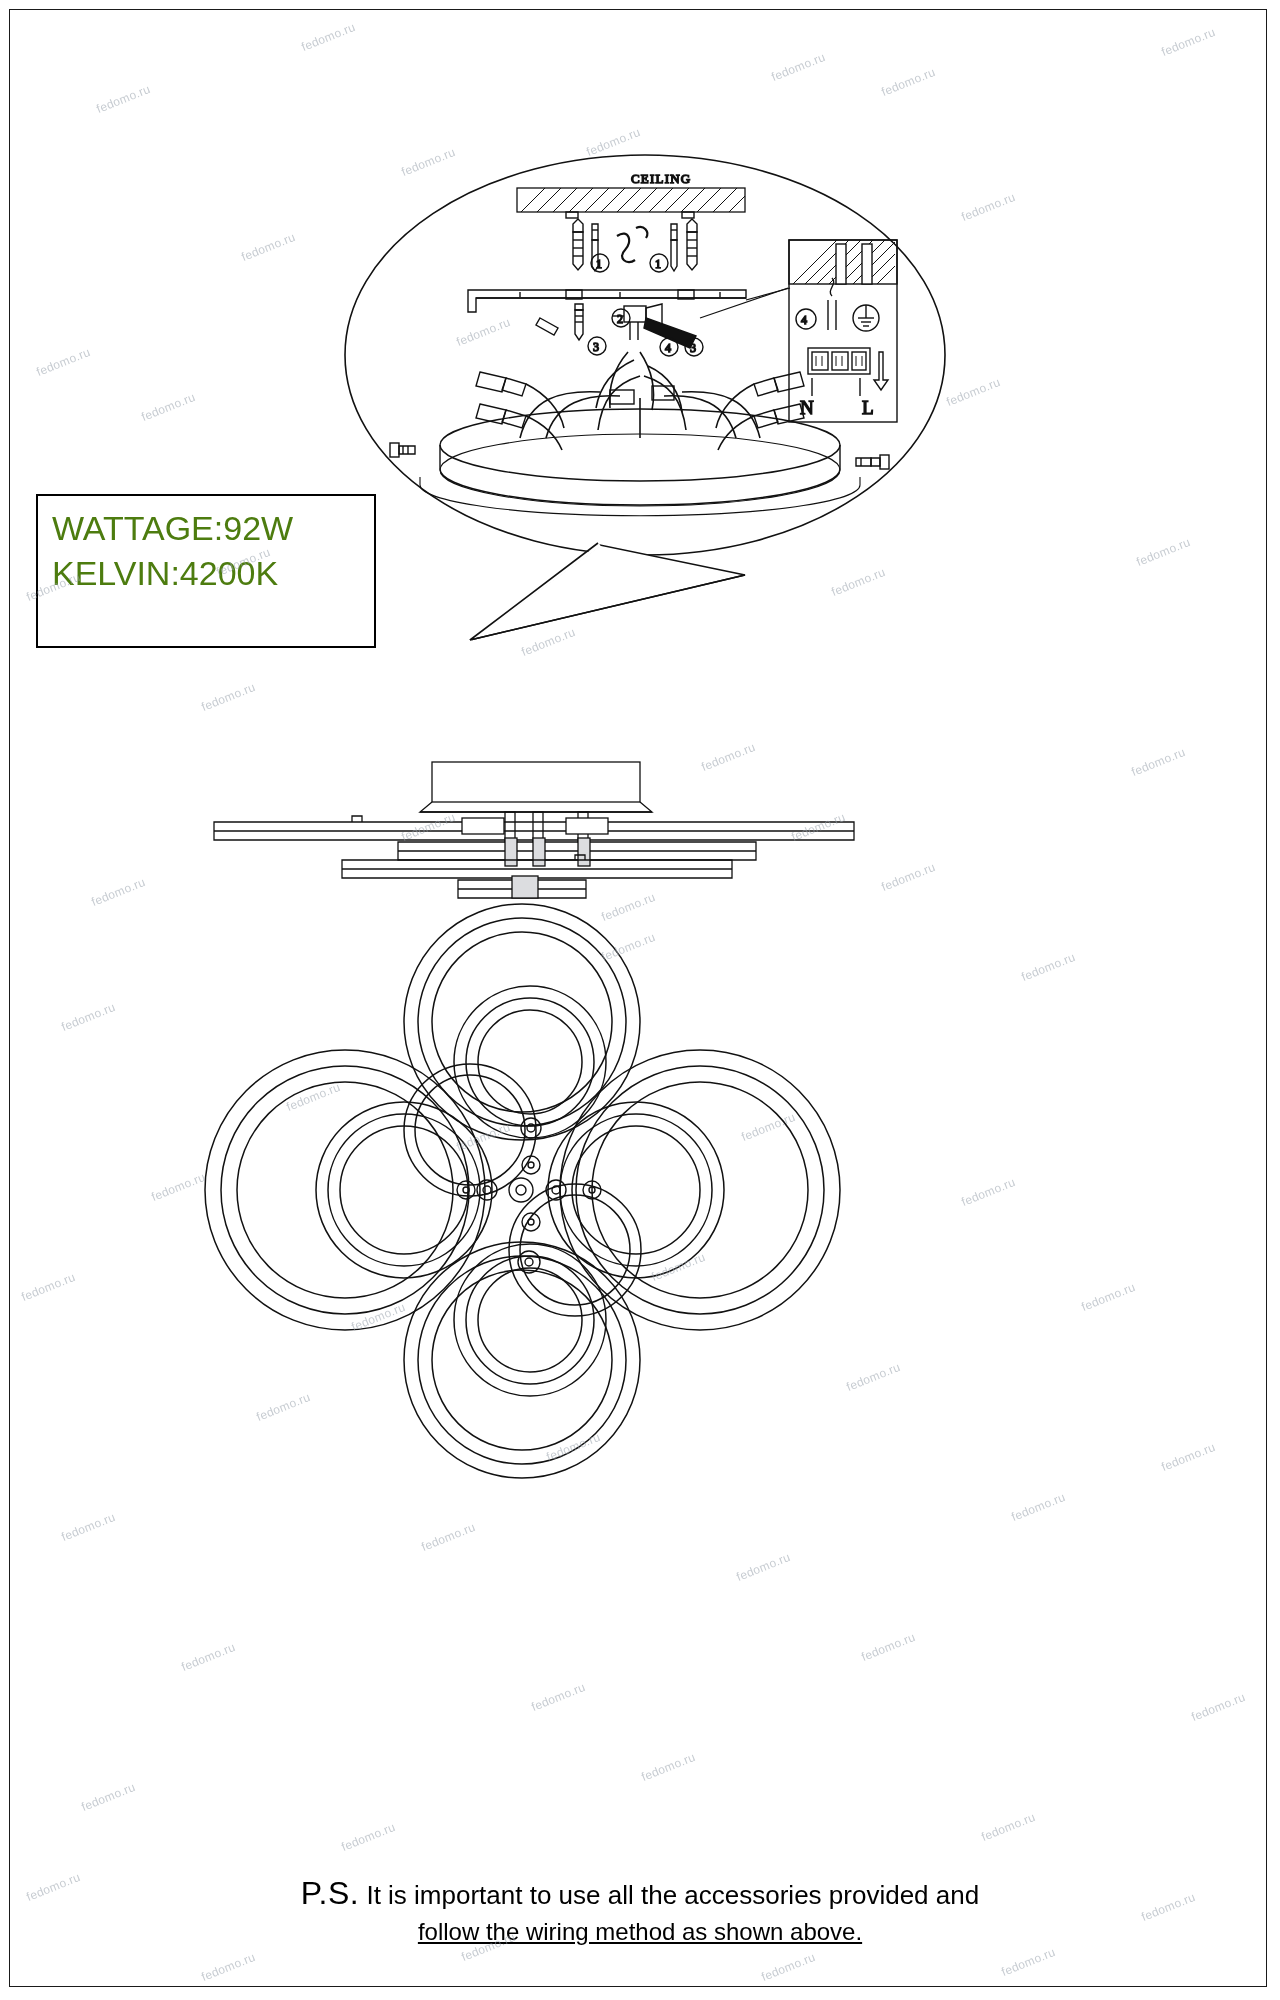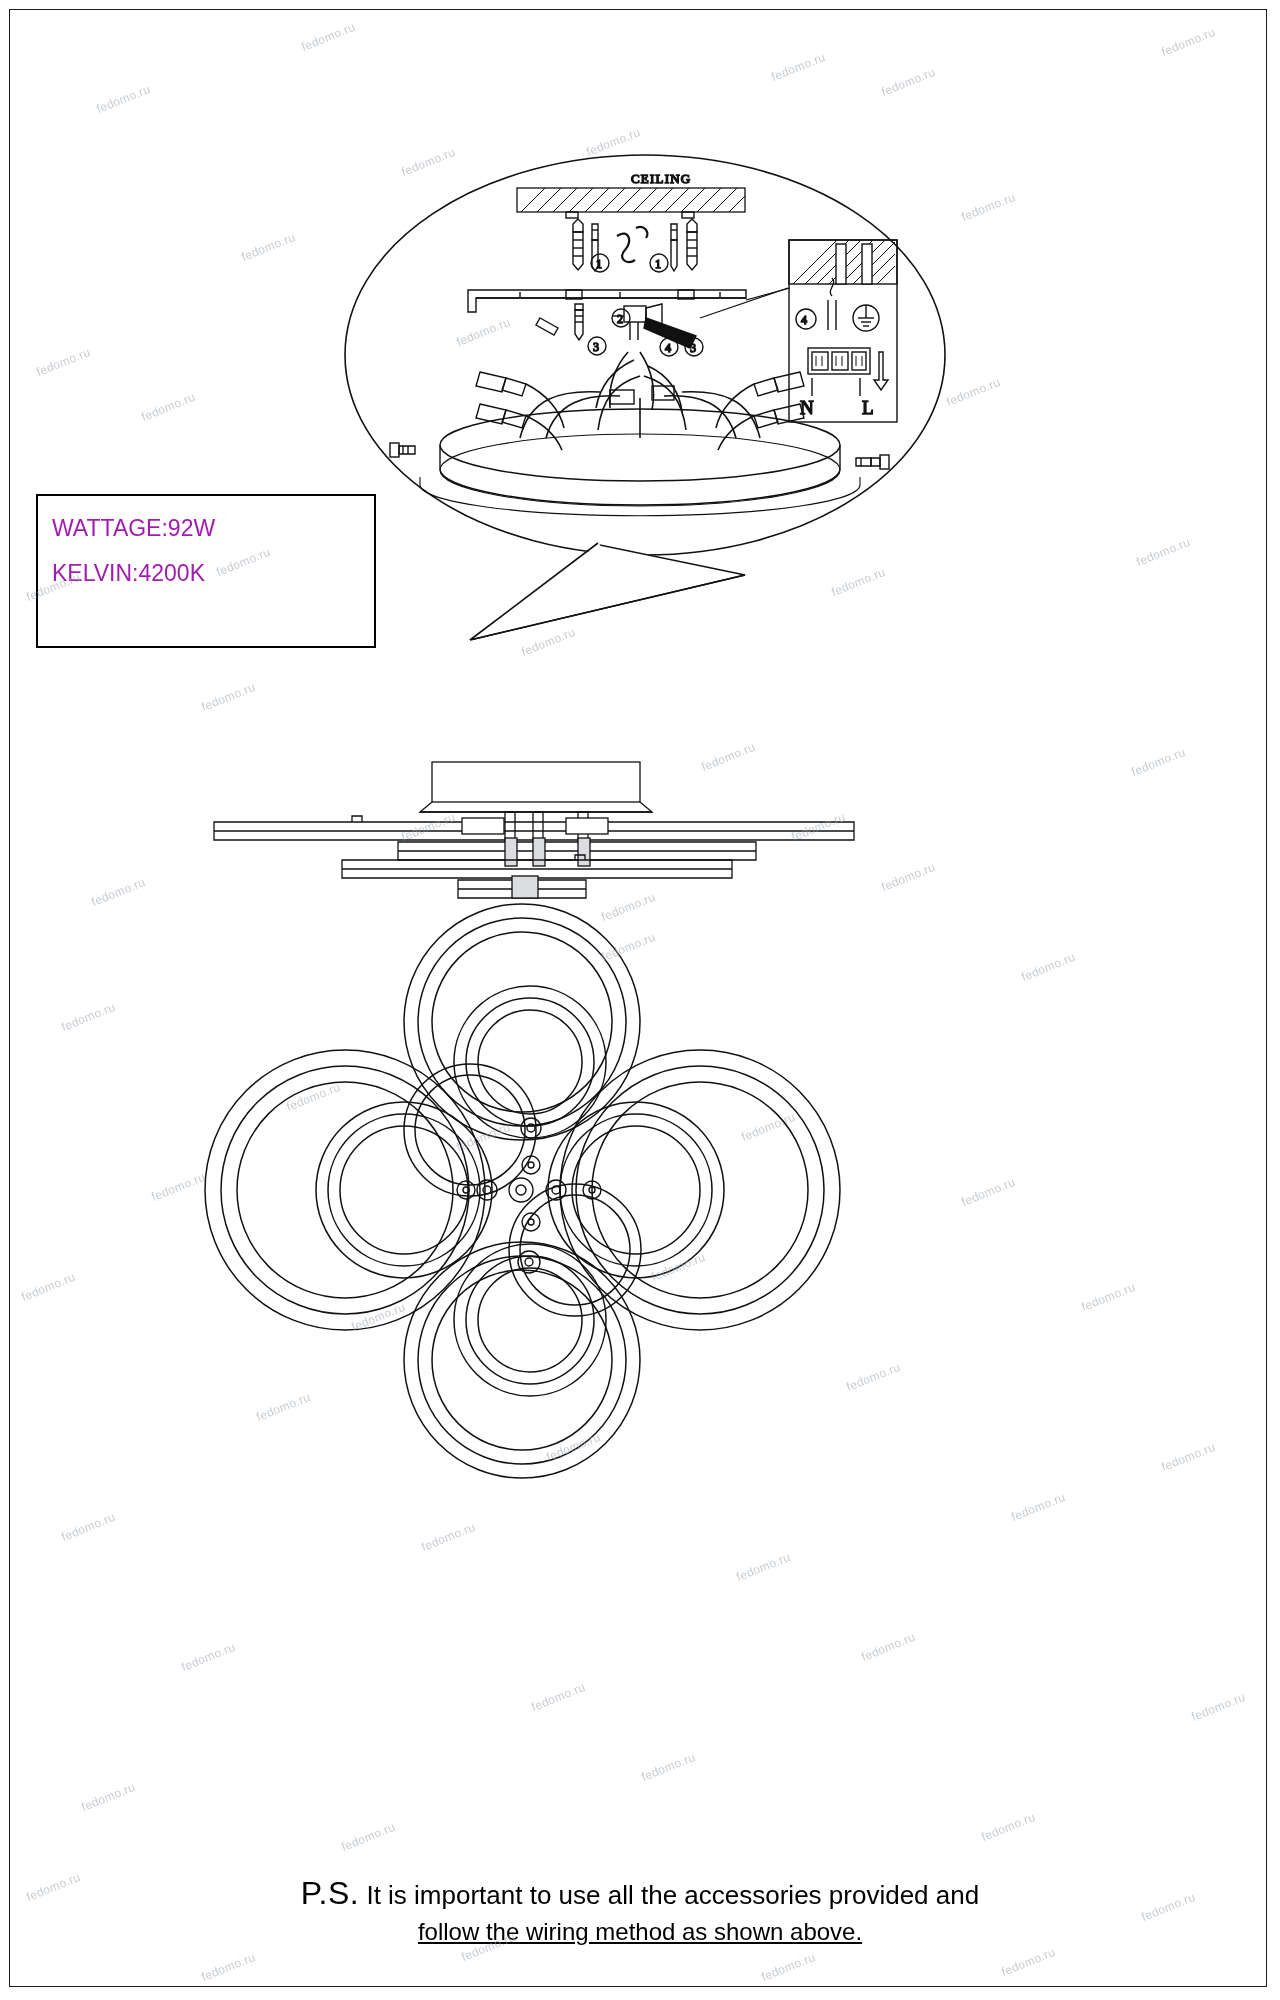--- a/index.html
+++ b/index.html
@@ -64,23 +64,23 @@
     width: 340px;
     height: 154px;
     border: 2px solid #000;
     box-sizing: border-box;
     background: #fff;
     padding: 10px 0 0 14px;
     z-index: 20;
   }
   .spec-line {
     font-family: "Liberation Sans", sans-serif;
-    font-size: 23px;
+    font-size: 34px;
     line-height: 45px;
-    color: #a21caf;
+    color: #4d7c0f;
     white-space: nowrap;
   }
 
   
   .ps-block {
     position: absolute;
     left: 0;
     top: 1876px;
     width: 1280px;
     text-align: center;

